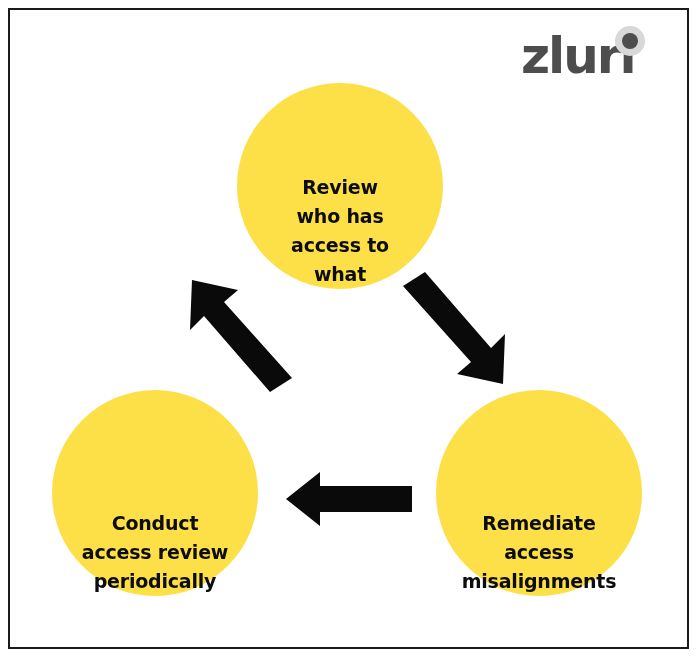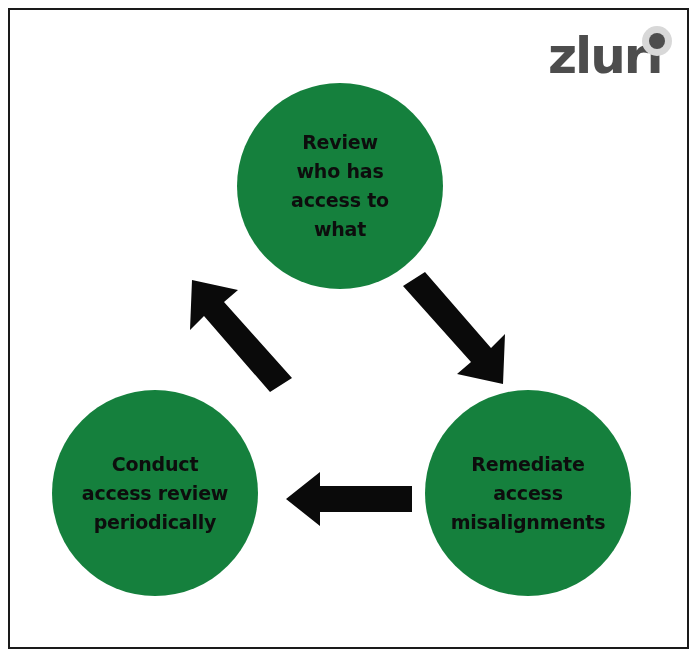--- a/index.html
+++ b/index.html
@@ -24,21 +24,21 @@
     top: 8px;
     width: 681px;
     height: 641px;
     box-sizing: border-box;
     border: 2px solid #1a1a1a;
     pointer-events: none;
   }
   
   .logo {
     position: absolute;
-    left: 548px;
+    left: 521px;
     top: 24px;
     width: 126px;
     height: 58px;
   }
   .logo-word {
     position: absolute;
     left: 0;
     top: 6px;
     font-family: "DejaVu Sans", sans-serif;
     font-size: 50px;
@@ -64,39 +64,39 @@
     height: 16px;
     border-radius: 50%;
     background: #4d4d4d;
   }
   
   .node {
     position: absolute;
     width: 206px;
     height: 206px;
     border-radius: 50%;
-    background: #15803d;
+    background: #fde047;
     display: flex;
-    align-items: center;
+    align-items: flex-end;
     justify-content: center;
     text-align: center;
   }
   .node-label {
     font-family: "DejaVu Sans", sans-serif;
     font-size: 19px;
     font-weight: bold;
     color: #0d0d0d;
     line-height: 29px;
     letter-spacing: -0.2px;
     white-space: pre-line;
     padding: 0 10px;
   }
   .node-top    { left: 237px; top: 83px; }
   .node-left   { left: 52px;  top: 390px; }
-  .node-right  { left: 425px; top: 390px; }
+  .node-right  { left: 436px; top: 390px; }
 
   
   .arrow-svg {
     position: absolute;
     overflow: visible;
   }
   .arrow-shape { fill: #0a0a0a; }
 
   .arrow-right-diag { left: 395px; top: 272px; width: 120px; height: 120px; }
   .arrow-left-diag  { left: 180px; top: 272px; width: 120px; height: 120px; }

